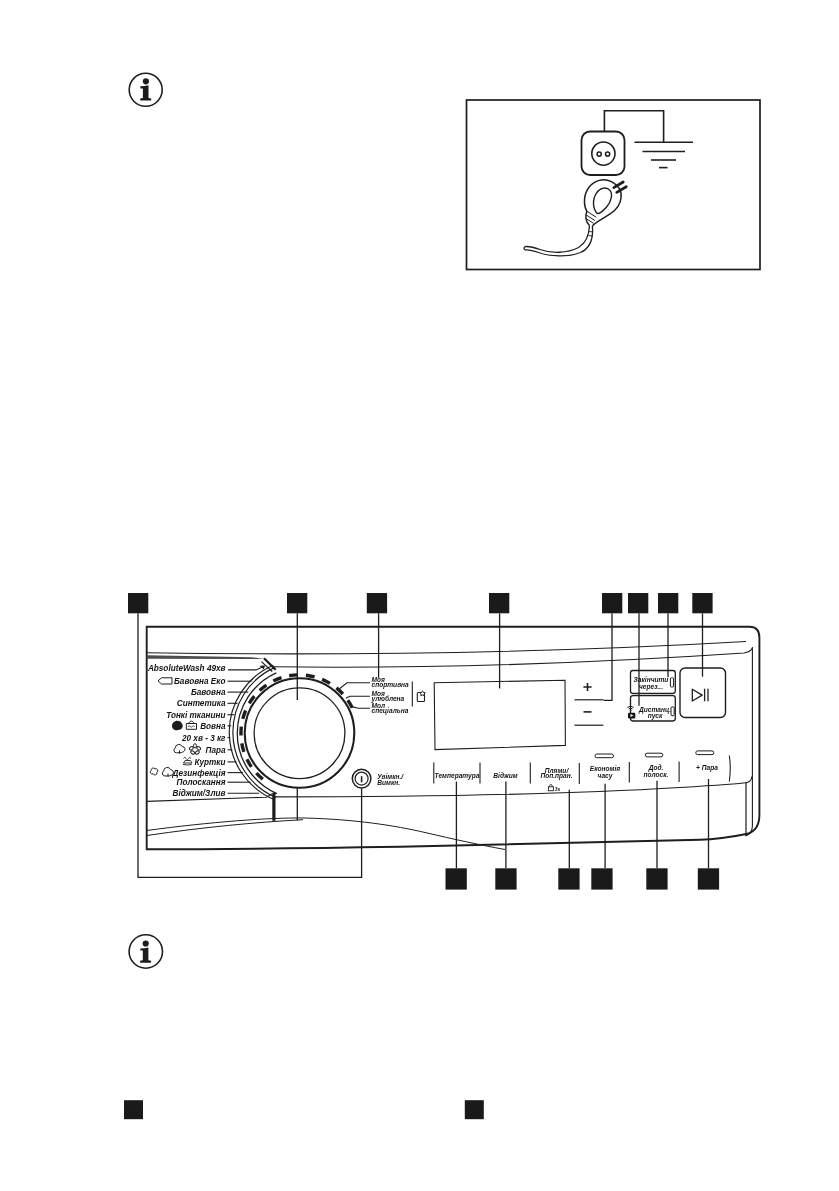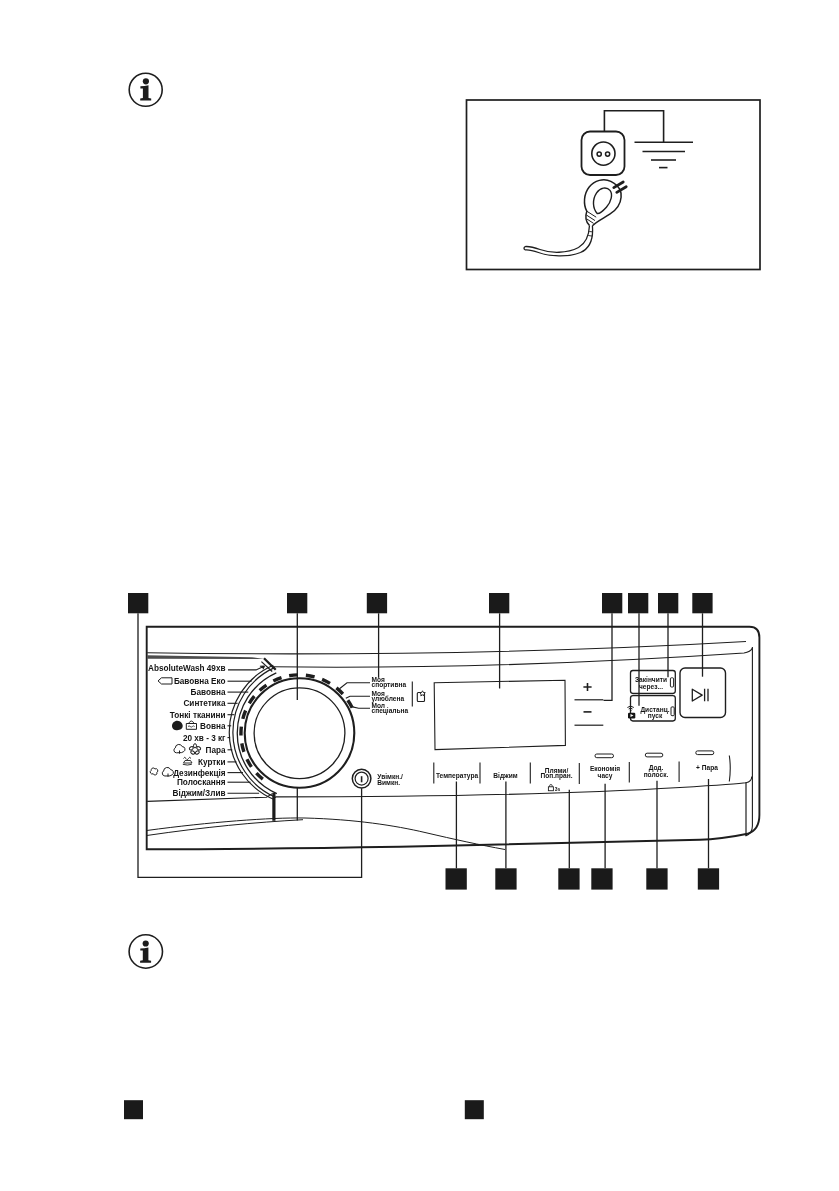--- a/index.html
+++ b/index.html
@@ -1,16 +1,16 @@
 <!DOCTYPE html>
 <html><head>
 <meta charset="utf-8">
 <style>
   html,body{margin:0;padding:0;background:#ffffff;}
-  #page{position:relative;width:839px;height:1191px;background:#fff;overflow:hidden;transform:translateZ(0);}
+  #page{position:relative;width:839px;height:1191px;background:#fff;overflow:hidden;transform:translateZ(0);font-style:italic;}
   svg{position:absolute;left:0;top:0;filter:brightness(1);}
   text{font-family:"Liberation Sans",sans-serif;fill:#141414;}
 </style>
 </head>
 <body>
 <div id="page">
 <svg width="839" height="1191" viewBox="0 0 839 1191">
 <g fill="none" stroke="#1e1e1e">
 
 <circle cx="145.7" cy="89.8" r="16.5" stroke-width="1.6"></circle>

